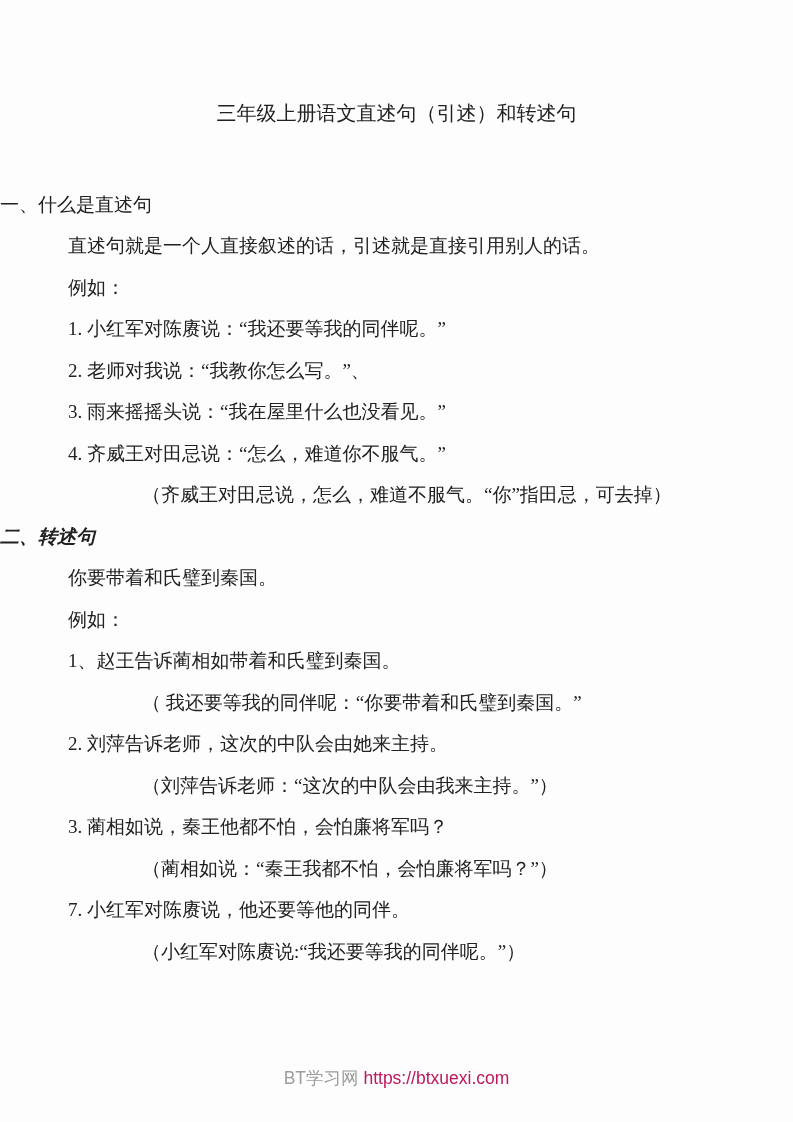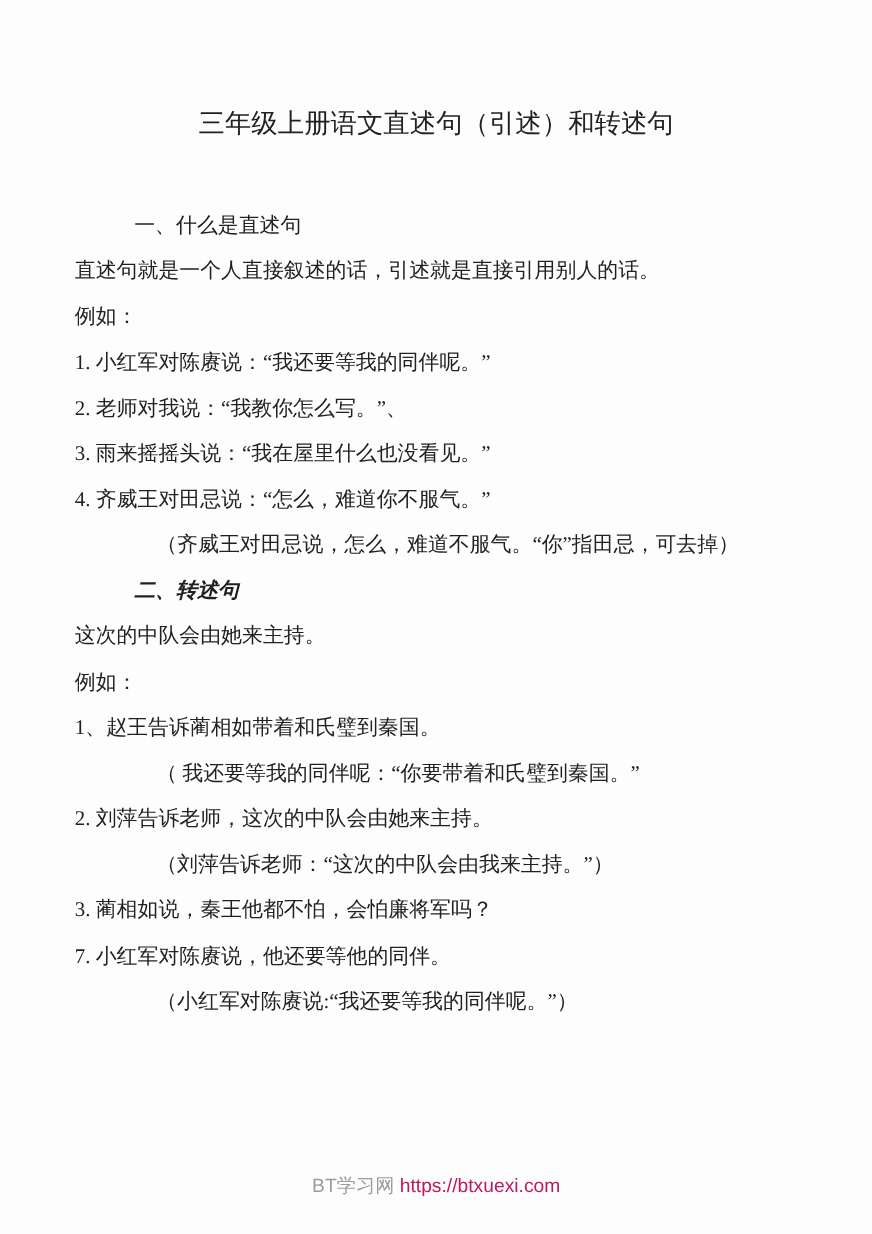--- a/index.html
+++ b/index.html
@@ -13,39 +13,39 @@
     font-family: "Liberation Serif", "DejaVu Serif", serif;
     color: #212121;
     overflow: hidden;
   }
   .doc-title {
     position: absolute;
     top: 99px;
     left: 0;
     width: 100%;
     text-align: center;
-    font-size: 24px;
+    font-size: 20px;
     font-weight: normal;
     line-height: 28px;
     white-space: pre;
   }
   .content {
     position: absolute;
     top: 184px;
     left: 0;
     width: 100%;
   }
   .line {
     height: 41.5px;
     display: flex;
     align-items: center;
     font-size: 19px;
     white-space: pre;
   }
-  .indent-heading { padding-left: 122px; }
+  .indent-heading { }
   .indent-body    { padding-left: 68px; }
   .indent-paren   { padding-left: 142px; }
   .heading-1 { font-weight: normal; }
   .heading-2 { font-weight: bold; font-style: italic; }
   .watermark {
     position: absolute;
     top: 1064px;
     left: 0;
     width: 100%;
     text-align: center;
@@ -69,27 +69,28 @@
     <div class="line indent-heading heading-1">一、什么是直述句</div>
     <div class="line indent-body">直述句就是一个人直接叙述的话，引述就是直接引用别人的话。</div>
     <div class="line indent-body">例如：</div>
     <div class="line indent-body">1. 小红军对陈赓说：“我还要等我的同伴呢。”</div>
     <div class="line indent-body">2. 老师对我说：“我教你怎么写。”、</div>
     <div class="line indent-body">3. 雨来摇摇头说：“我在屋里什么也没看见。”</div>
     <div class="line indent-body">4. 齐威王对田忌说：“怎么，难道你不服气。”</div>
     <div class="line indent-paren">（齐威王对田忌说，怎么，难道不服气。“你”指田忌，可去掉）</div>
 
     <div class="line indent-heading heading-2">二、转述句</div>
-    <div class="line indent-body">这次的中队会由她来主持。</div>
+    <div class="line indent-body">你要带着和氏璧到秦国。</div>
     <div class="line indent-body">例如：</div>
     <div class="line indent-body">1、赵王告诉蔺相如带着和氏璧到秦国。</div>
     <div class="line indent-paren">（ 我还要等我的同伴呢：“你要带着和氏璧到秦国。”</div>
     <div class="line indent-body">2. 刘萍告诉老师，这次的中队会由她来主持。</div>
     <div class="line indent-paren">（刘萍告诉老师：“这次的中队会由我来主持。”）</div>
     <div class="line indent-body">3. 蔺相如说，秦王他都不怕，会怕廉将军吗？</div>
+    <div class="line indent-paren">（蔺相如说：“秦王我都不怕，会怕廉将军吗？”）</div>
     <div class="line indent-body">7. 小红军对陈赓说，他还要等他的同伴。</div>
     <div class="line indent-paren">（小红军对陈赓说:“我还要等我的同伴呢。”）</div>
 
   </div>
 
   <div class="watermark"><span>BT学习网</span><span> </span><span class="url">https://btxuexi.com</span></div>
 
 </div>
 
 </body></html>

